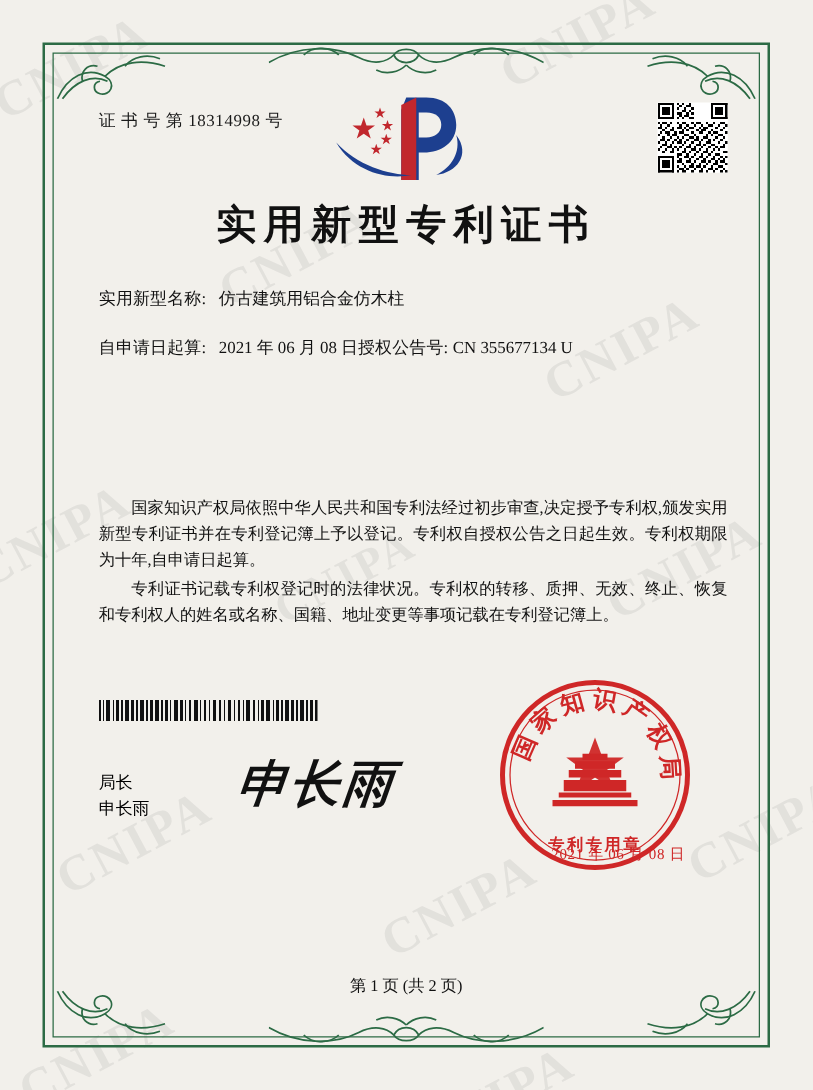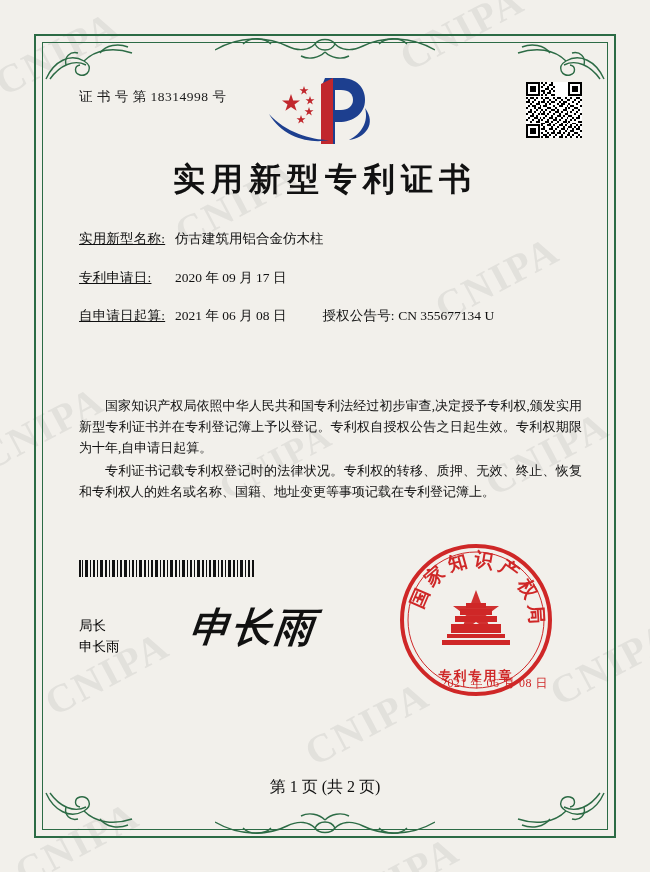--- a/index.html
+++ b/index.html
@@ -169,29 +169,27 @@
   }
   .field-row {
     margin-bottom: 20.5px;
     white-space: nowrap;
     line-height: 18px;
   }
   .field-label {
     display: inline-block;
     width: 96px;
     letter-spacing: 0.2px;
-    text-decoration: underline;
   }
   .field-value {
     display: inline-block;
   }
   .field-row.double .field-label { width: 96px; }
   .second-label {
     display: inline-block;
-    margin-left: 36px;
     letter-spacing: 0.2px;
   }
 
   .paragraphs {
     position: absolute;
     left: 19px;
     right: 8px;
     top: 335px;
     font-family: "Liberation Serif", serif;
     font-size: 13px;
@@ -256,21 +254,21 @@
     letter-spacing: 0.5px;
   }
 
   .page-foot {
     position: absolute;
     left: 0;
     right: 0;
     bottom: 14px;
     text-align: center;
     font-family: "Liberation Serif", serif;
-    font-size: 16px;
+    font-size: 13px;
     color: #111;
   }
 </style>
 </head>
 <body>
 
 <div class="watermark-layer">
   <div class="wm w1">CNIPA</div>
   <div class="wm w2">CNIPA</div>
   <div class="wm w3">CNIPA</div>
@@ -586,23 +584,20 @@
         </g>
       </svg>
     </div>
 
     <div class="title">实用新型专利证书</div>
 
     <div class="fields">
       <div class="field-row">
         <span class="field-label">实用新型名称:</span><span class="field-value">仿古建筑用铝合金仿木柱</span>
       </div>
-      <div class="field-row">
-        <span class="field-label">专利申请日:</span><span class="field-value">2020 年 09 月 17 日</span>
-      </div>
       <div class="field-row double">
         <span class="field-label">自申请日起算:</span><span class="field-value">2021 年 06 月 08 日</span><span class="second-label">授权公告号:</span> <span class="field-value">CN 355677134 U</span>
       </div>
     </div>
 
     <div class="paragraphs">
       <p>国家知识产权局依照中华人民共和国专利法经过初步审查,决定授予专利权,颁发实用新型专利证书并在专利登记簿上予以登记。专利权自授权公告之日起生效。专利权期限为十年,自申请日起算。</p>
       <p>专利证书记载专利权登记时的法律状况。专利权的转移、质押、无效、终止、恢复和专利权人的姓名或名称、国籍、地址变更等事项记载在专利登记簿上。</p>
     </div>
 

